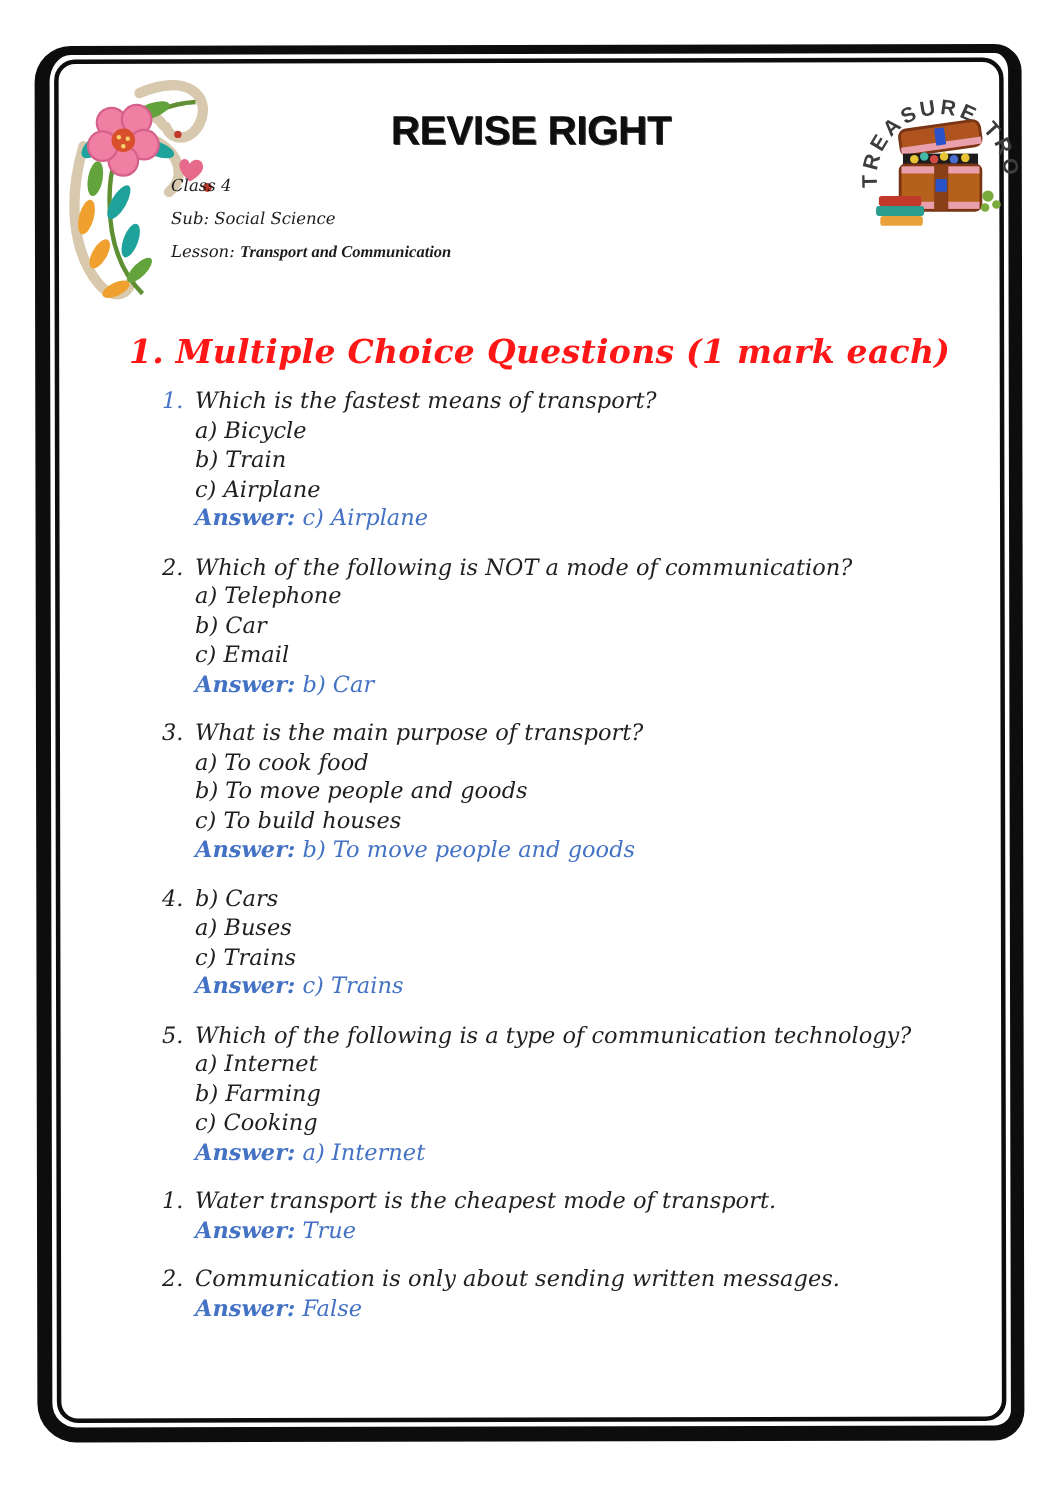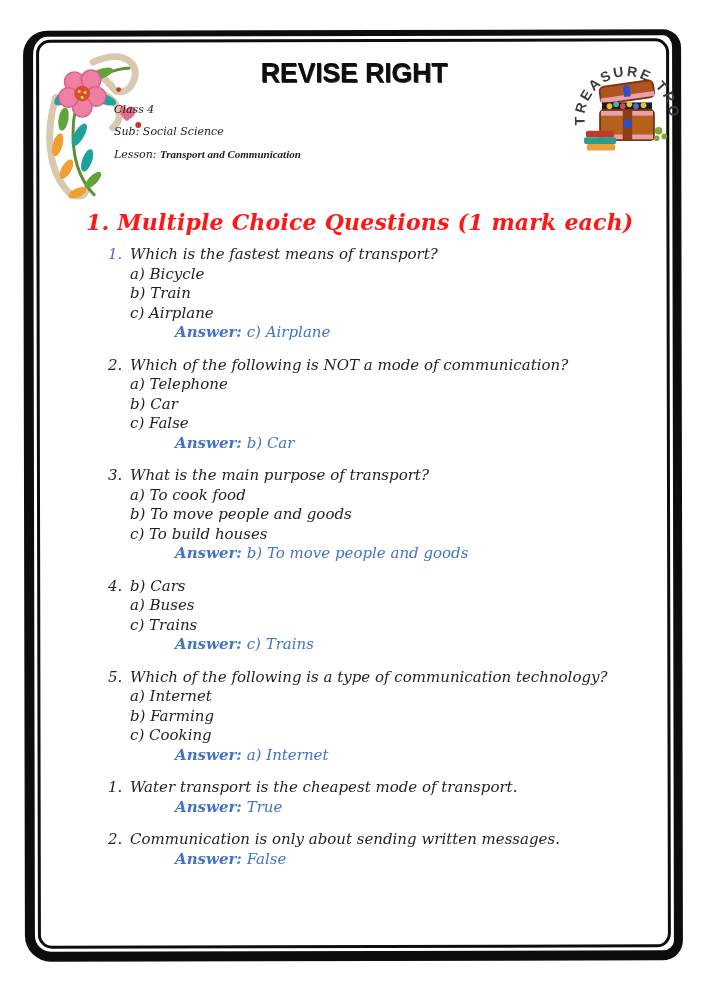--- a/index.html
+++ b/index.html
@@ -13,21 +13,21 @@
     border:solid #0d0d0d;border-width:6px 9px 10px 10px;
     border-radius:24px 18px 20px 26px;
     transform:rotate(-0.12deg);
     box-sizing:border-box;
   }
   .frame-inner{
     position:absolute;left:3px;top:3px;right:3px;bottom:3px;
     border:3px solid #0d0d0d;border-radius:14px;
   }
   
-  .content{position:absolute;left:48px;top:44px;width:612px;}
+  .content{position:absolute;left:48px;top:58px;width:612px;}
   .title{
     margin:14px 0 0 0;text-align:center;
     font-family:"Liberation Sans", sans-serif;font-weight:900;
     font-size:27px;letter-spacing:-0.3px;color:#0e0e0e;
     text-shadow:0.6px 0.6px 0 #3a3a3a;
   }
   .header-info{
     margin:10px 0 0 66px;font-style:italic;font-size:11px;line-height:22px;color:#1c1c1c;
   }
   .header-info b{font-weight:bold;font-family:Liberation Serif, serif;}
@@ -37,21 +37,21 @@
   }
   .sec-heading.second{margin-top:6px;}
   .questions{margin:11px 0 0 60px;}
   .question{margin:0 0 13px 0;font-style:italic;font-size:15px;line-height:19.5px;}
   .q-row{display:flex;}
   .q-num{flex:0 0 22px;color:#1f1f1f;}
   .q-num.blue{color:#4472c4;}
   .q-body{flex:1;}
   .q-text{max-width:485px;color:#1f1f1f;}
   .q-opt{color:#1f1f1f;}
-  .q-answer{color:#4472c4;margin-left:45px;}
+  .q-answer{color:#4472c4;}
   .ans-label{font-weight:bold;}
   
   .floral{position:absolute;left:36px;top:40px;width:118px;height:168px;}
   .logo{position:absolute;left:570px;top:42px;width:114px;height:118px;}
 </style>
 </head>
 <body>
 
 <div class="frame-outer">
   <div class="frame-inner"></div>
@@ -165,21 +165,21 @@
       </div>
     </div>
 
     <div class="question">
       <div class="q-row">
         <span class="q-num">2.</span>
         <div class="q-body">
           <div class="q-text">Which of the following is NOT a mode of communication?</div>
           <div class="q-opt">a) Telephone</div>
           <div class="q-opt">b) Car</div>
-          <div class="q-opt">c) False</div>
+          <div class="q-opt">c) Email</div>
           <div class="q-answer"><span class="ans-label">Answer:</span> <span>b) Car</span></div>
         </div>
       </div>
     </div>
 
     <div class="question">
       <div class="q-row">
         <span class="q-num">3.</span>
         <div class="q-body">
           <div class="q-text">What is the main purpose of transport?</div>

